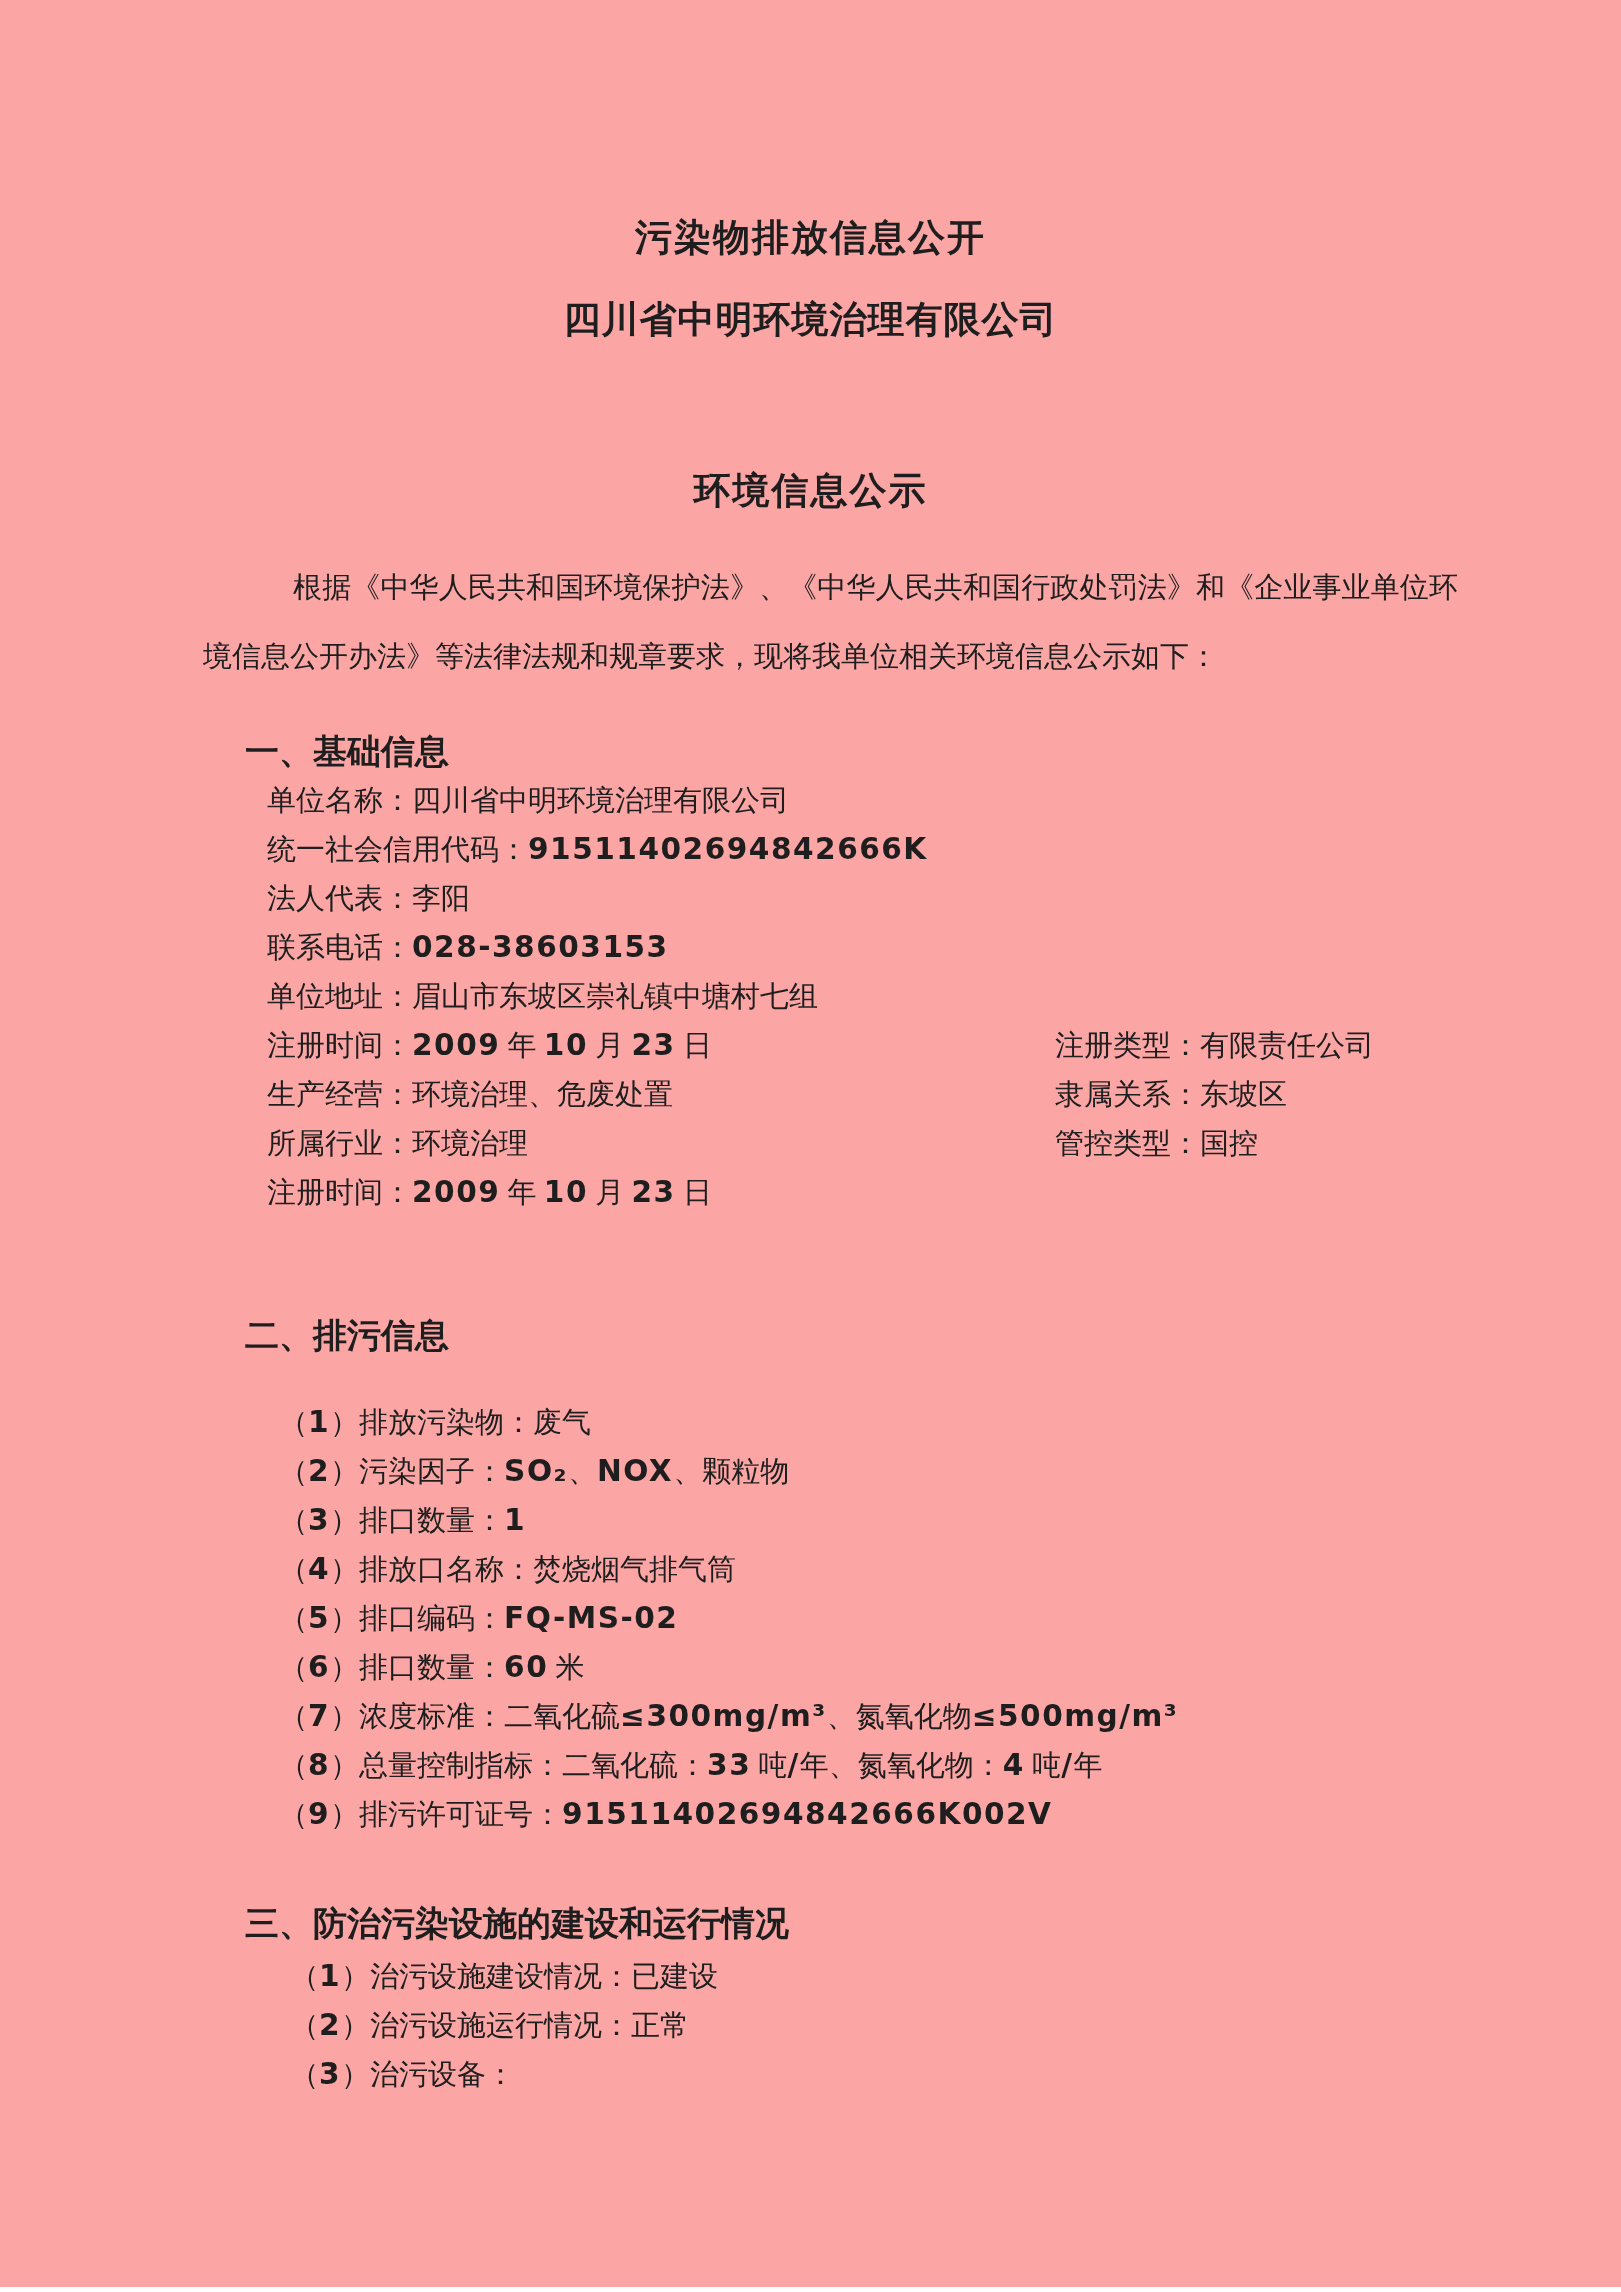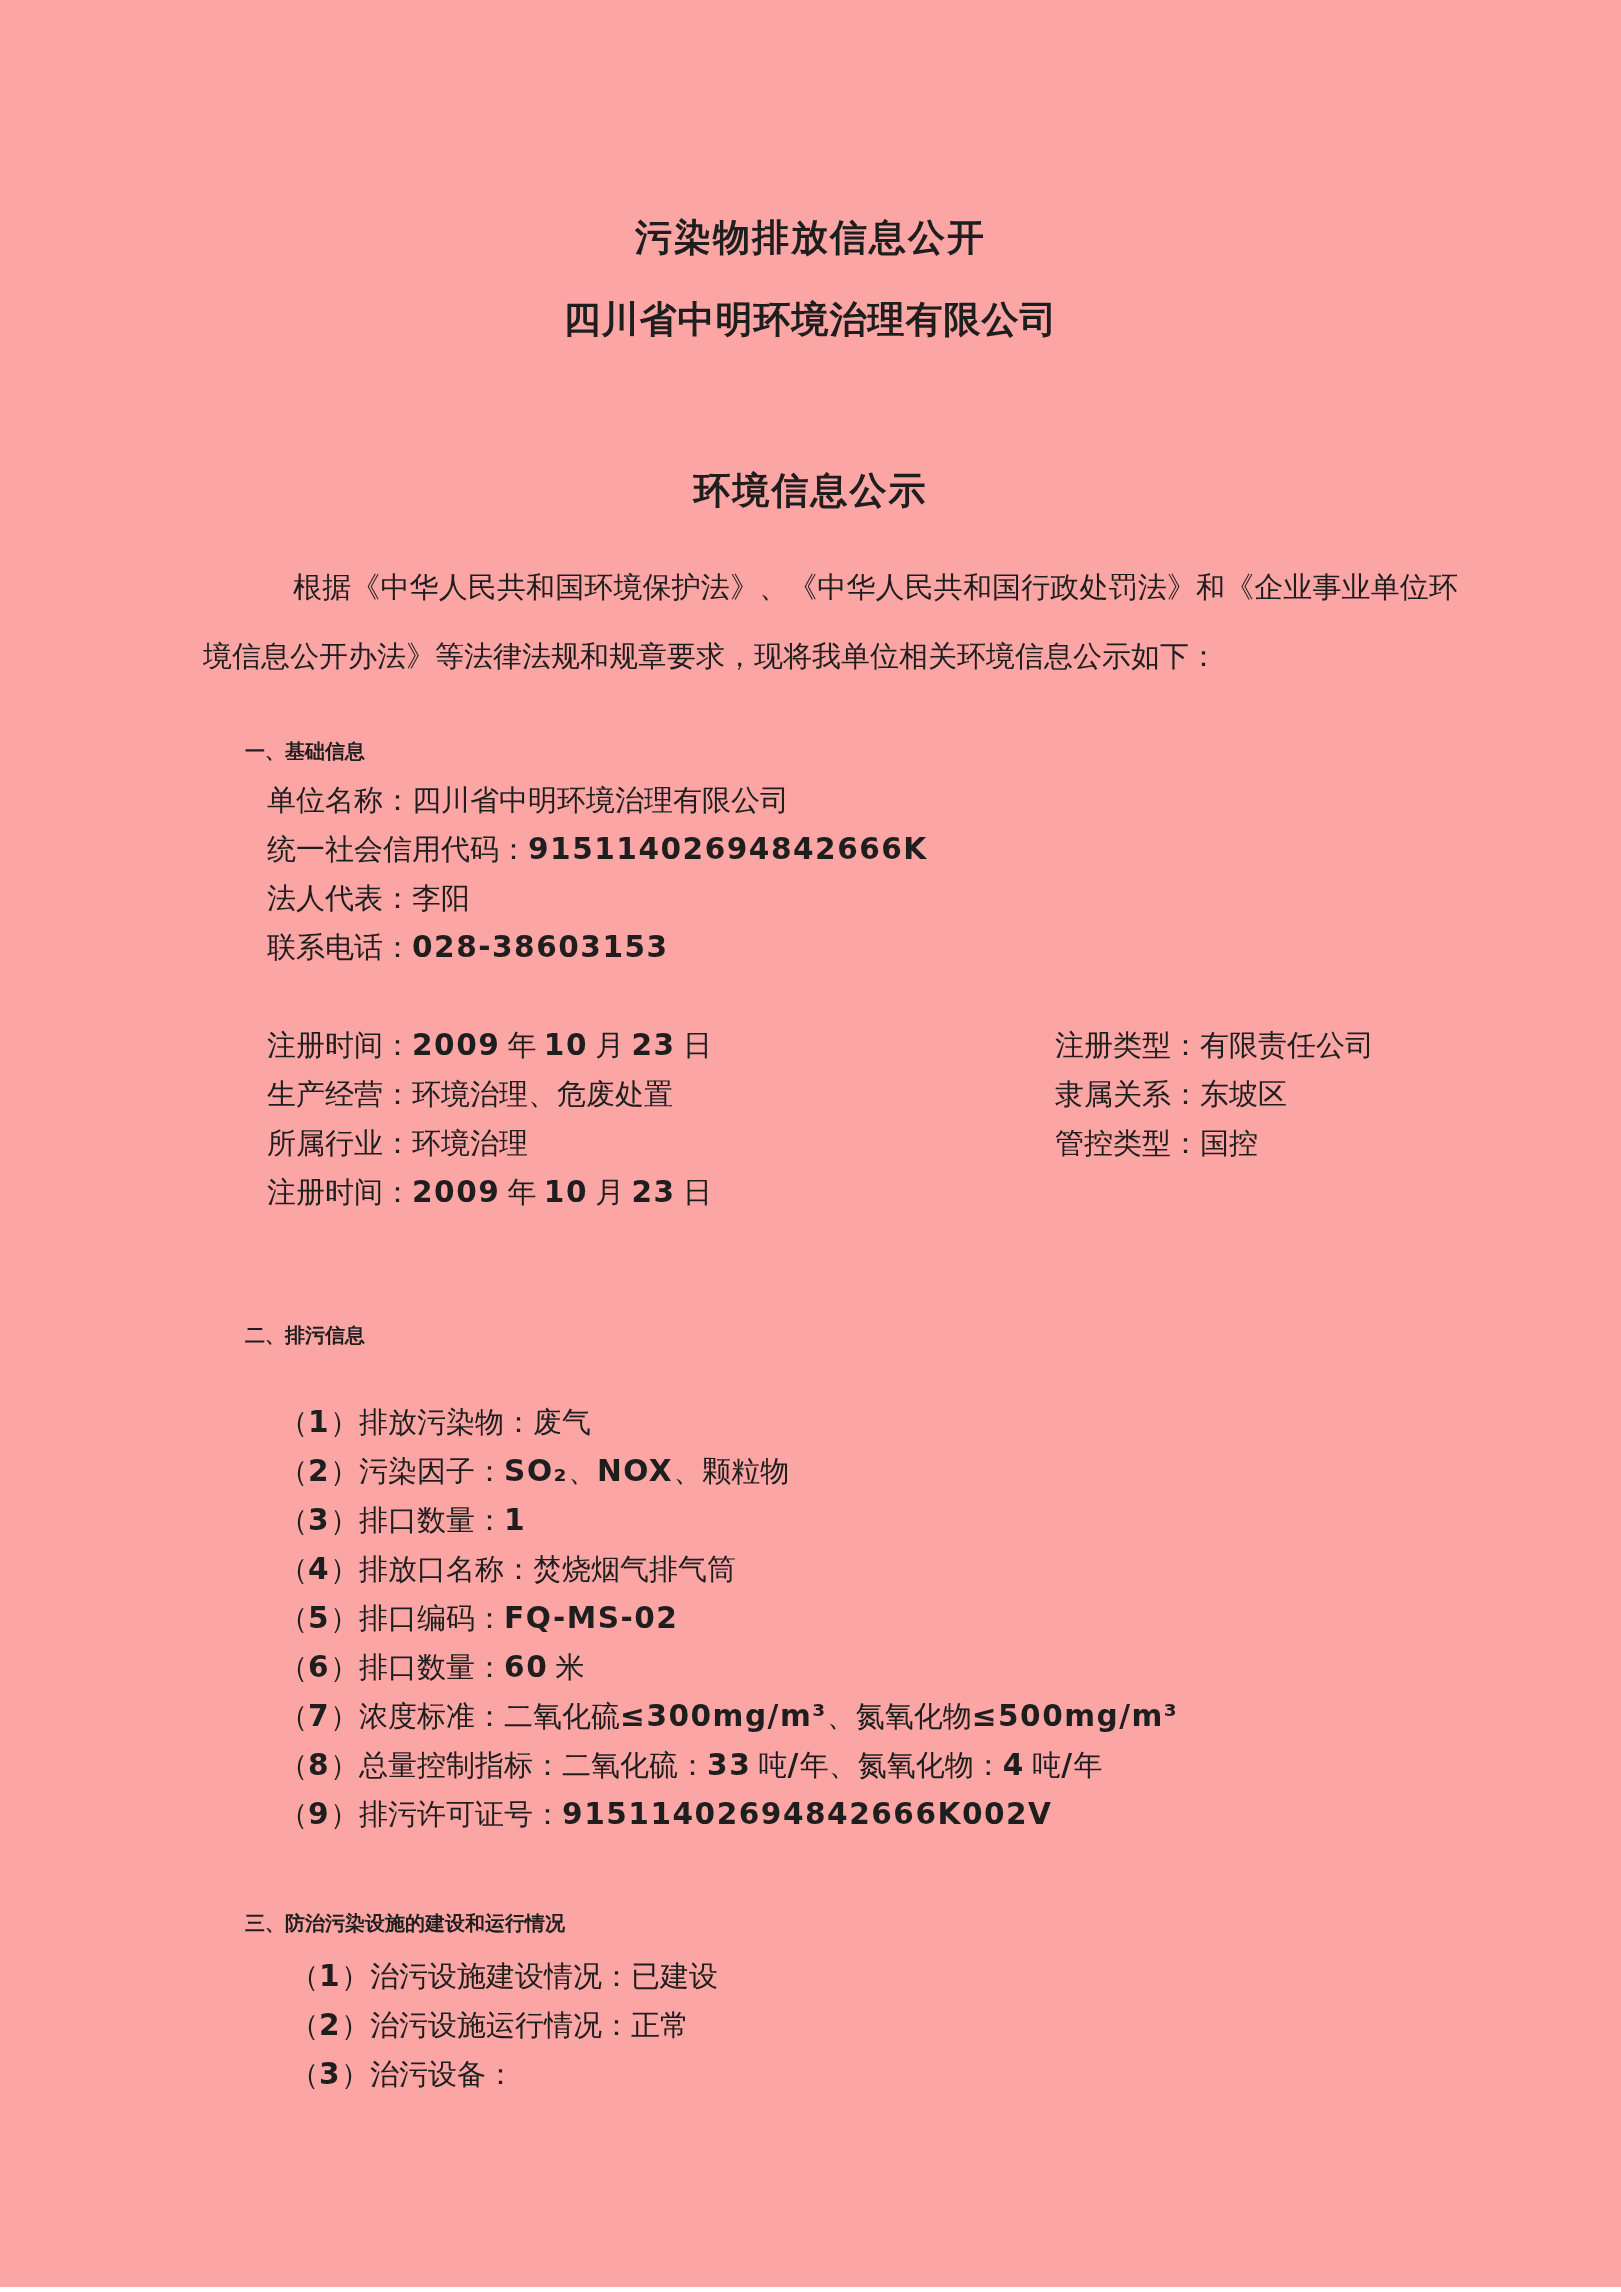--- a/index.html
+++ b/index.html
@@ -33,21 +33,21 @@
     width:1255px;
     margin:7px;
     font-size:29px;
     line-height:69px;
     text-indent:90px;
     text-align:justify;
   }
   .sec-heading{
     position:absolute;
     left:245px;
-    font-size:20px;
+    font-size:34px;
     font-weight:700;
     line-height:37px;
     white-space:nowrap;
   }
   .info-row{
     position:absolute;
     left:267px;
     font-size:29px;
     line-height:37px;
     white-space:nowrap;
@@ -84,20 +84,21 @@
   <div id="publicity-heading" class="center-line"><span>环境信息公示</span></div>
 
   <p class="intro"><span>根据《中华人民共和国环境保护法》、《中华人民共和国行政处罚法》和《企业事业单位环境信息公开办法》等法律法规和规章要求，现将我单位相关环境信息公示如下：</span></p>
 
   <div class="sec-heading" style="top:733px"><span>一、基础信息</span></div>
 
   <div class="info-row" style="top:782px"><span class="l"><span>单位名称：四川省中明环境治理有限公司</span></span></div>
   <div class="info-row" style="top:831px"><span class="l"><span>统一社会信用代码：</span><span class="lat">91511402694842666K</span></span></div>
   <div class="info-row" style="top:880px"><span class="l"><span>法人代表：李阳</span></span></div>
   <div class="info-row" style="top:929px"><span class="l"><span>联系电话：</span><span class="lat">028-38603153</span></span></div>
+  <div class="info-row" style="top:978px"><span class="l"><span>单位地址：眉山市东坡区崇礼镇中塘村七组</span></span></div>
   <div class="info-row" style="top:1027px"><span class="l"><span>注册时间：</span><span class="lat">2009</span><span> 年 </span><span class="lat">10</span><span> 月 </span><span class="lat">23</span><span> 日</span></span><span class="r"><span>注册类型：有限责任公司</span></span></div>
   <div class="info-row" style="top:1076px"><span class="l"><span>生产经营：环境治理、危废处置</span></span><span class="r"><span>隶属关系：东坡区</span></span></div>
   <div class="info-row" style="top:1125px"><span class="l"><span>所属行业：环境治理</span></span><span class="r"><span>管控类型：国控</span></span></div>
   <div class="info-row" style="top:1174px"><span class="l"><span>注册时间：</span><span class="lat">2009</span><span> 年 </span><span class="lat">10</span><span> 月 </span><span class="lat">23</span><span> 日</span></span></div>
 
   <div class="sec-heading" style="top:1317px"><span>二、排污信息</span></div>
 
   <div class="list-item s2" style="top:1368px"><span>（</span><span class="lat">1</span><span>）排放污染物：废气</span></div>
   <div class="list-item s2" style="top:1417px"><span>（</span><span class="lat">2</span><span>）污染因子：</span><span class="lat">SO₂</span><span>、</span><span class="lat">NOX</span><span>、颗粒物</span></div>
   <div class="list-item s2" style="top:1466px"><span>（</span><span class="lat">3</span><span>）排口数量：</span><span class="lat">1</span></div>

